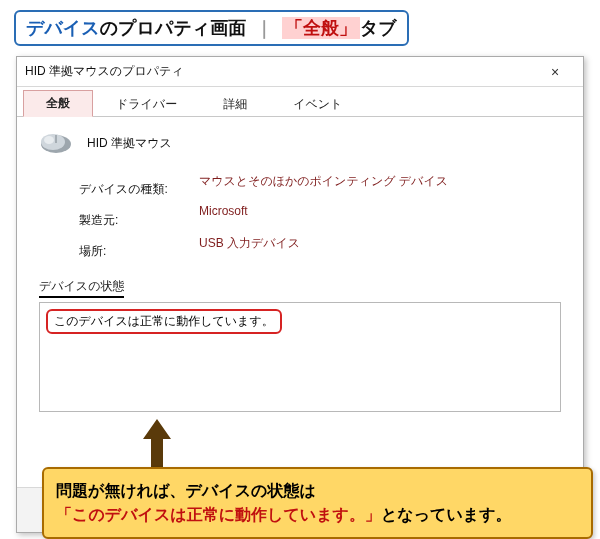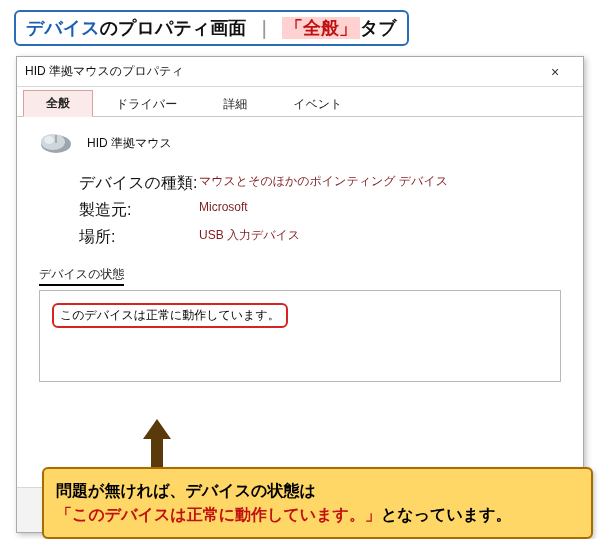--- a/index.html
+++ b/index.html
@@ -81,38 +81,38 @@
     display: flex;
     align-items: center;
     gap: 14px;
     margin-bottom: 18px;
   }
   .mouse-icon svg { display: block; }
   .device-title { font-size: 12px; color: #111; }
 
   .kv-table { margin-left: 40px; margin-bottom: 18px; }
   .kv-row { display: flex; margin-bottom: 6px; }
-  .kv-key { width: 120px; color: #111; font-size: 16px; }
+  .kv-key { width: 120px; color: #111; font-size: 12px; margin-top: 8px; }
   .kv-val { color: #7f1d1d; font-size: 12px; }
 
   .status-group { margin-top: 4px; }
   .status-legend {
     font-size: 12px;
     color: #222;
     border-bottom: 2px solid #000;
     display: inline-block;
     padding-bottom: 1px;
     margin-bottom: 4px;
   }
   .status-box {
     width: 100%;
-    height: 92px;
+    height: 110px;
     border: 1px solid #b8b8b8;
     background: #fff;
-    padding: 12px;
+    padding: 6px;
     font-size: 12px;
     position: relative;
   }
   .status-text-wrap {
     display: inline-block;
     border: 2px solid #d62323;
     border-radius: 6px;
     padding: 2px 6px;
     color: #000;
   }

